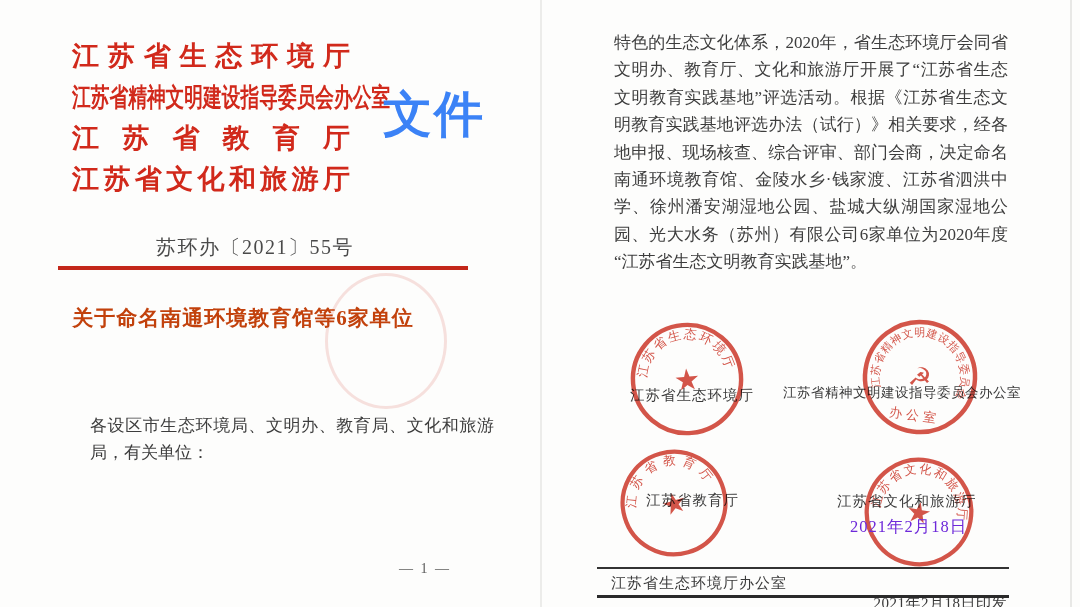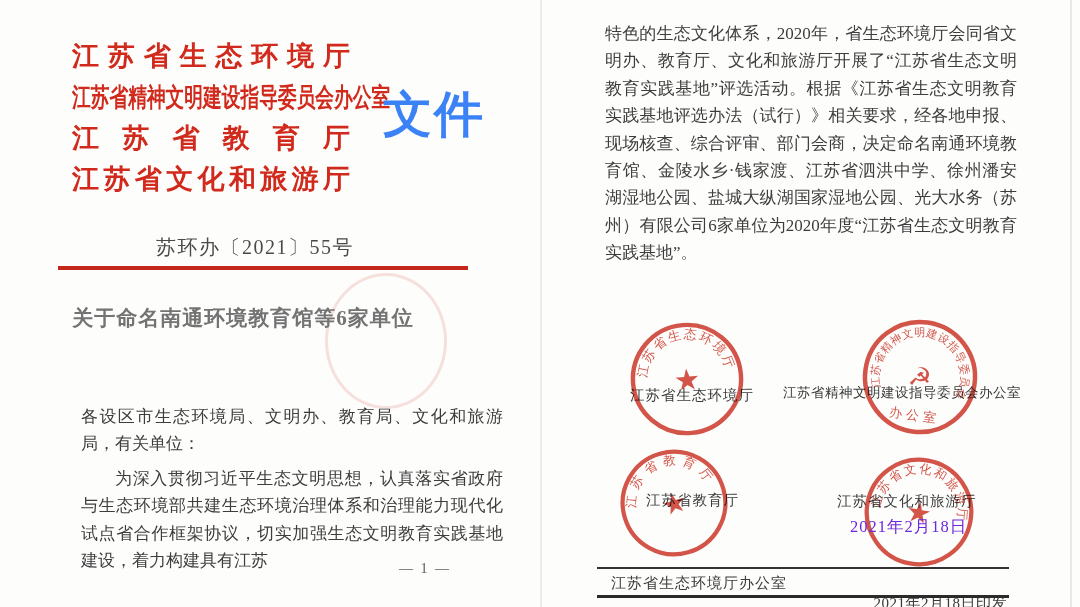--- a/index.html
+++ b/index.html
@@ -36,25 +36,25 @@
   }
   .red-rule{left:58px;top:266px;width:410px;height:3.5px;background:#c3271a;}
 
   .ghost-seal{
     left:325px;top:273px;width:116px;height:130px;border-radius:50%;
     border:3px solid rgba(211,77,60,0.16);
   }
 
   .doc-title{
     left:26px;top:302px;width:434px;text-align:center;
-    font-size:21px;font-weight:700;color:#737373;line-height:33px;letter-spacing:1px;
+    font-size:21px;font-weight:700;color:#c2410c;line-height:33px;letter-spacing:1px;
   }
 
   .body-text{font-size:17px;line-height:27.4px;color:#3d3d3d;text-align:justify;}
-  .body-text p{margin:7px;}
+  .body-text p{margin:16px;}
   .body-text p.indent{text-indent:2em;}
   .left-body{left:74px;top:396px;width:436px;}
   .page-num{left:375px;top:561px;width:100px;text-align:center;font-size:14px;color:#5a5a5a;letter-spacing:2px;}
 
   
   .right-body{left:598px;top:13px;width:426px;}
 
   .seal{mix-blend-mode:multiply;opacity:0.84;}
   .seal text{fill:#cd3527;}
   .seal-1{left:628px;top:320px;transform:rotate(-5deg);}
@@ -103,21 +103,20 @@
   <div class="abs red-rule"></div>
 
   <div class="abs ghost-seal"></div>
 
   <div class="abs doc-title">
     <div>关于命名南通环境教育馆等6家单位</div>
   </div>
 
   <div class="abs body-text left-body">
     <p>各设区市生态环境局、文明办、教育局、文化和旅游局，有关单位：</p>
-    <p class="indent">为深入贯彻习近平生态文明思想，认真落实省政府与生态环境部共建生态环境治理体系和治理能力现代化试点省合作框架协议，切实加强生态文明教育实践基地建设，着力构建具有江苏</p>
   </div>
 
   <div class="abs page-num">— 1 —</div>
 </div>
 
 <div>
 
   <div class="abs body-text right-body">
     <p>特色的生态文化体系，2020年，省生态环境厅会同省文明办、教育厅、文化和旅游厅开展了“江苏省生态文明教育实践基地”评选活动。根据《江苏省生态文明教育实践基地评选办法（试行）》相关要求，经各地申报、现场核查、综合评审、部门会商，决定命名南通环境教育馆、金陵水乡·钱家渡、江苏省泗洪中学、徐州潘安湖湿地公园、盐城大纵湖国家湿地公园、光大水务（苏州）有限公司6家单位为2020年度“江苏省生态文明教育实践基地”。</p>
   </div>

